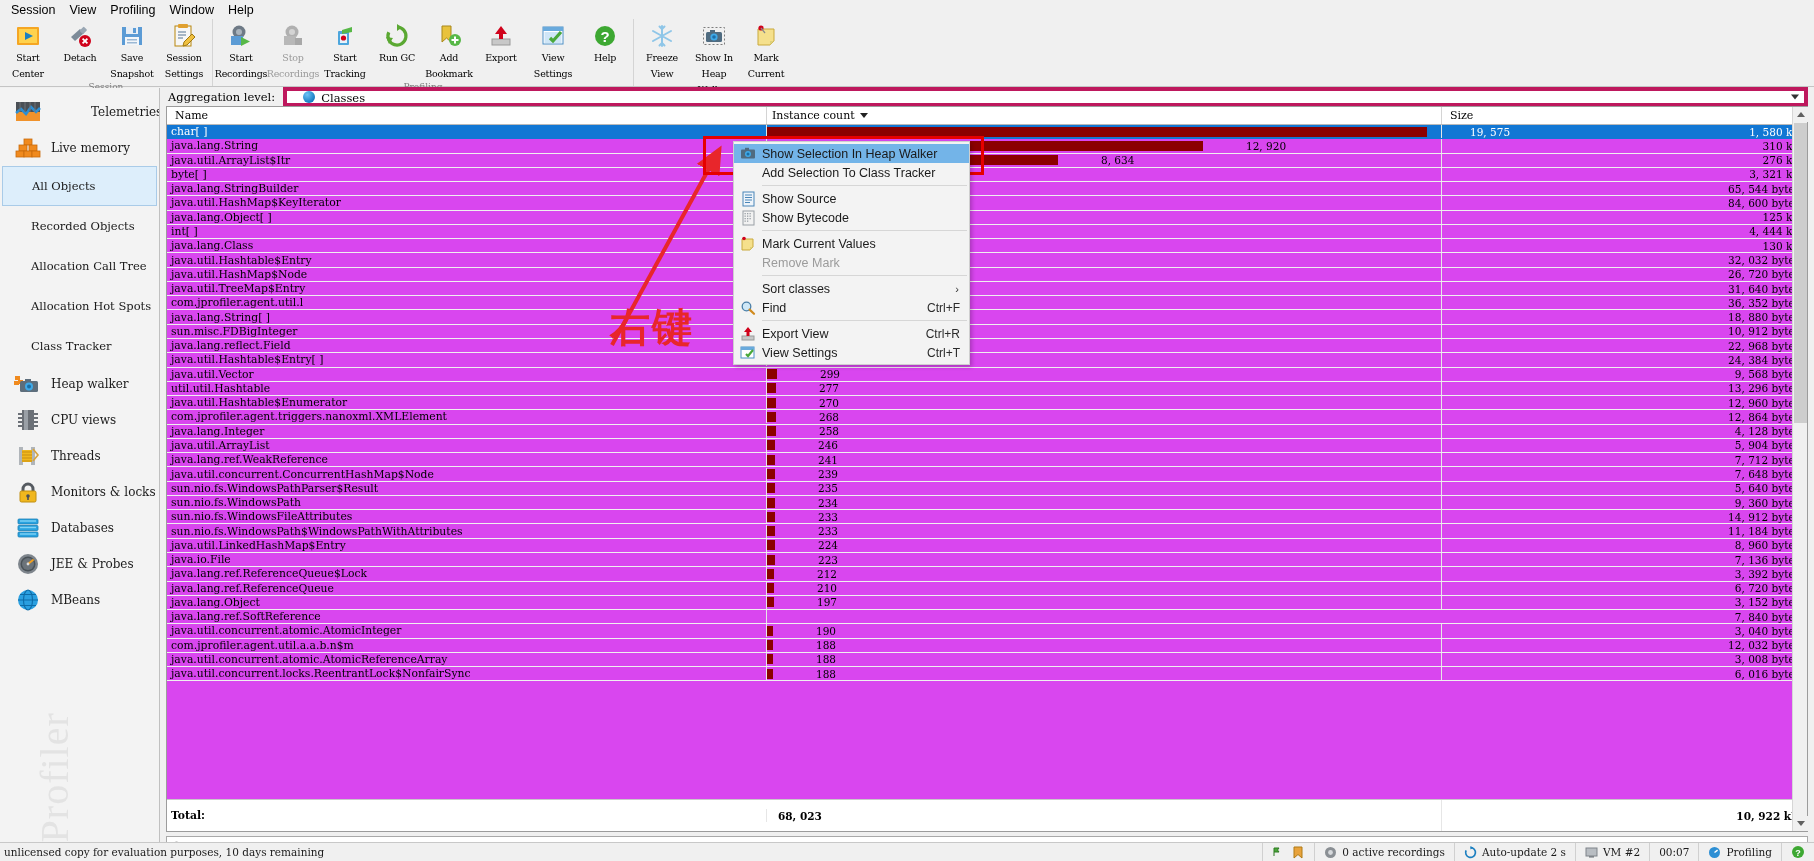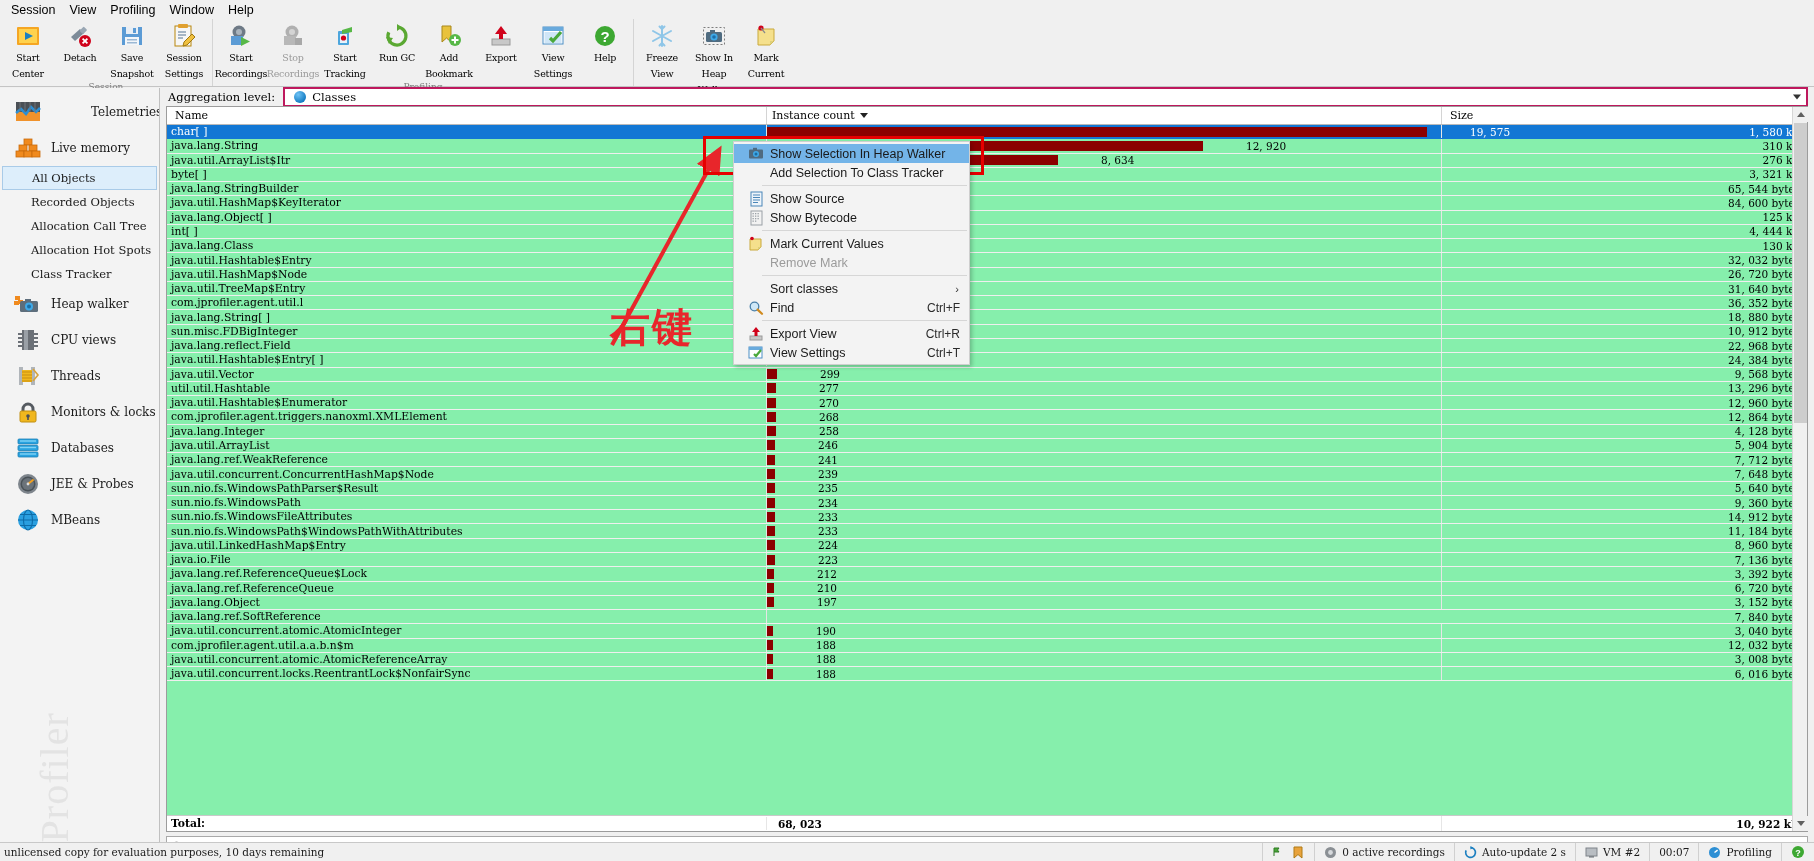--- a/index.html
+++ b/index.html
@@ -96,21 +96,21 @@
     color: #1a1a1a;
     cursor: default;
   }
   .side-item .sicon {
     width: 28px; height: 28px;
     margin-right: 9px;
     display:flex; align-items:center; justify-content:center;
     flex: none;
   }
   .side-sub {
-    height: 24px;
+    height: 40px;
     display: flex;
     align-items: center;
     padding-left: 31px;
     font-family: "DejaVu Serif", serif;
     font-size: 11.5px;
     color: #1a1a1a;
     cursor: default;
   }
   .side-sub.selected {
     background: #ddeefb;
@@ -149,24 +149,24 @@
   }
   .agglabel {
     font-family: "DejaVu Serif", serif;
     font-size: 11.5px;
     color: #000;
   }
   .combo {
     flex: 1;
     height: 20px;
     background: #fff;
-    border: 2px solid #be185d;
-    display: flex;
-    align-items: center;
-    padding: 0 9px;
+    border: 4px solid #be185d;
+    display: flex;
+    align-items: flex-start;
+    padding: 0 16px;
     font-family: "DejaVu Serif", serif;
     font-size: 11.5px;
     position: relative;
     cursor: default;
   }
   .combo .cdot {
     width: 12px; height: 12px; border-radius: 50%;
     background: radial-gradient(circle at 35% 30%, #6ec2f5, #0a74bd 80%);
     margin-right: 6px; flex: none;
   }
@@ -177,21 +177,21 @@
     border-left: 4px solid transparent;
     border-right: 4px solid transparent;
     border-top: 5px solid #333;
   }
 
   
   .tablewrap {
     flex: 1;
     margin: 0 6px;
     border: 1px solid #9c9c9c;
-    background: #86efac;
+    background: #d946ef;
     display: flex;
     flex-direction: column;
     min-height: 0;
     position: relative;
   }
   .thead {
     height: 18px;
     display: flex;
     background: #fff;
     border-bottom: 1px solid #b9b9b9;
@@ -271,21 +271,21 @@
     text-align: right;
     padding-right: 7px;
     font-family: "DejaVu Serif", serif;
     font-size: 10.5px;
     white-space: nowrap;
     overflow: hidden;
   }
 
   
   .totalrow {
-    height: 16px;
+    height: 32px;
     display: flex;
     align-items: center;
     background: #fff;
     border-top: 1px solid #c9c9c9;
     font-family: "DejaVu Serif", serif;
     font-size: 10.8px;
     font-weight: bold;
     flex: none;
   }
   .totalrow .cell-name { font-weight: bold; padding-left: 4px;}
@@ -402,21 +402,21 @@
     width: 237px;
     z-index: 40;
   }
   .ctxitem {
     height: 19px;
     display: flex;
     align-items: center;
     font-family: "Liberation Sans", sans-serif;
     font-size: 12.5px;
     color: #1a1a1a;
-    padding-left: 8px;
+    padding-left: 0px;
     cursor: default;
     position: relative;
   }
   .ctxitem .cicon {
     width: 28px; height: 19px;
     display: flex; align-items: center; justify-content: center;
     flex: none;
   }
   .ctxitem .ctext { flex: 1; }
   .ctxitem .cshort {

